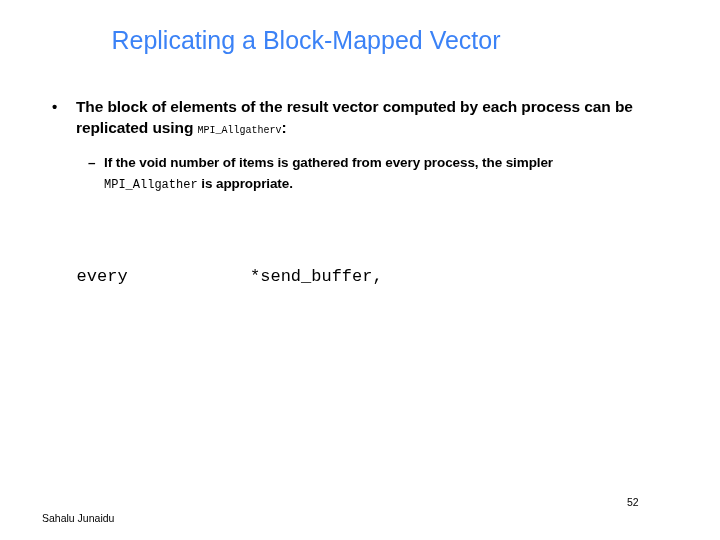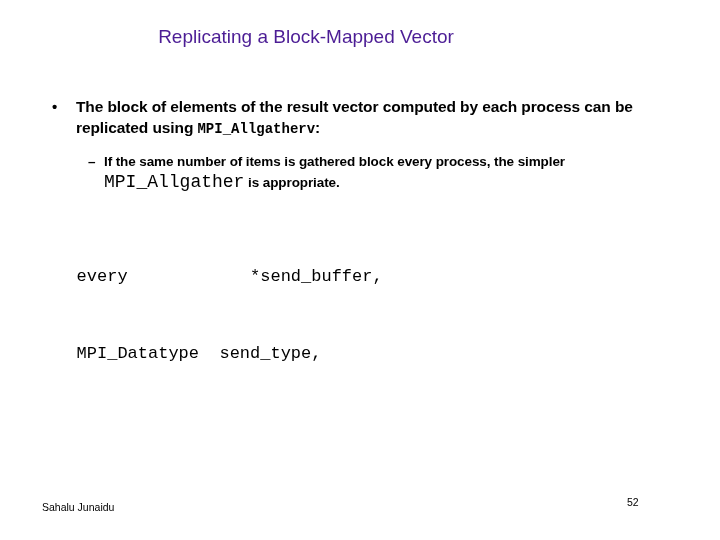--- a/index.html
+++ b/index.html
@@ -20,23 +20,23 @@
     background: #ffffff;
   }
 
   
   #slide-title {
     position: absolute;
     left: 0;
     top: 26px;
     width: 612px;
     text-align: center;
-    color: #4c1d95;
+    color: #3b82f6;
     font-family: "Liberation Sans", sans-serif;
-    font-size: 19px;
+    font-size: 25px;
     font-weight: normal;
     letter-spacing: 0px;
     white-space: nowrap;
   }
 
   
   #bullet-list {
     position: absolute;
     left: 44px;
     top: 96px;
@@ -75,28 +75,28 @@
   .bullet-level2 .marker {
     position: absolute;
     left: 0;
     top: 0;
     font-size: 13.5px;
     line-height: 19px;
     font-weight: bold;
   }
   .mono-inline {
     font-family: "Liberation Mono", "DejaVu Sans Mono", monospace;
-    font-weight: bold;
-    font-size: 14px;
+    font-weight: normal;
+    font-size: 10px;
     letter-spacing: 0px;
   }
   .mono-inline-sm {
     font-family: "Liberation Mono", "DejaVu Sans Mono", monospace;
     font-weight: normal;
-    font-size: 18px;
+    font-size: 12px;
     letter-spacing: 0px;
   }
   .l2-line2 {
     display: block;
     margin-top: 2px;
   }
 
   
   #code-block {
     position: absolute;
@@ -119,21 +119,21 @@
     left: 0;
     top: 496px;
     width: 720px;
     height: 20px;
     font-size: 10.5px;
     color: #000000;
   }
   #footer-author {
     position: absolute;
     left: 42px;
-    top: 5px;
+    top: 16px;
     white-space: nowrap;
   }
   #footer-course {
     position: absolute;
     left: 237px;
     top: 0;
     white-space: nowrap;
   }
   #footer-pagenum {
     position: absolute;
@@ -149,28 +149,27 @@
 
   <div id="slide-title">Replicating a Block-Mapped Vector</div>
 
   <div id="bullet-list">
 
     <div class="bullet-row bullet-level1">
       <span class="marker">•</span><span>The block of elements of the result vector computed by each process can be replicated using </span><span class="mono-inline">MPI_Allgatherv</span><span>:</span>
     </div>
 
     <div class="bullet-row bullet-level2">
-      <span class="marker">–</span><span>If the same number of items is gathered block every process, the simpler</span><span class="l2-line2"><span class="mono-inline-sm">MPI_Allgather</span><span> is appropriate.</span></span>
+      <span class="marker">–</span><span>If the void number of items is gathered from every process, the simpler</span><span class="l2-line2"><span class="mono-inline-sm">MPI_Allgather</span><span> is appropriate.</span></span>
     </div>
 
   </div>
 
   <div id="code-block">
     <span class="code-line">   every            *send_buffer,</span>
-    <span class="code-line">   MPI_Datatype  send_type,</span>
     
     
     
     
     
   </div>
 
   <div id="footer">
     <span id="footer-author">Sahalu Junaidu</span>
     <span id="footer-pagenum">52</span>

